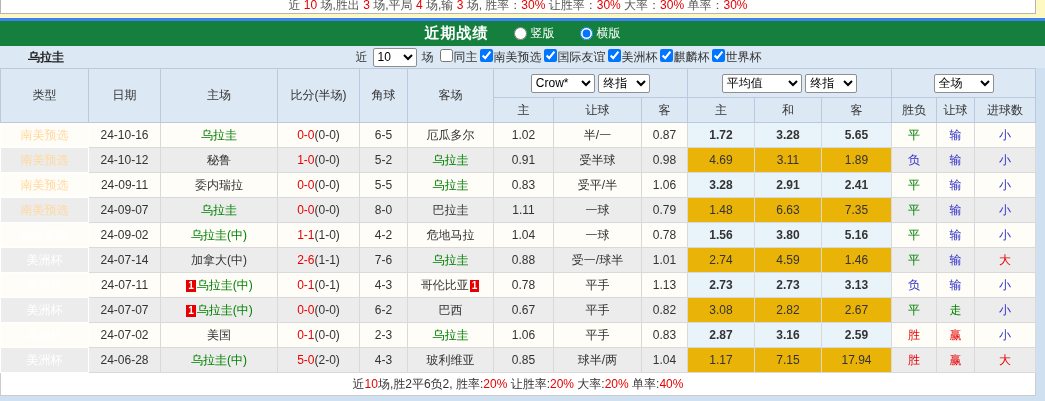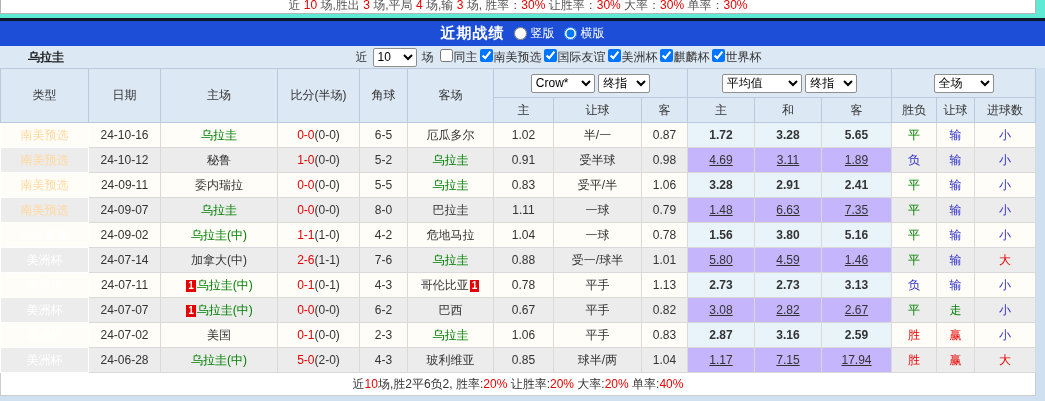--- a/index.html
+++ b/index.html
@@ -8,30 +8,30 @@
     background:#cfe1f0;
     font-family:"Liberation Sans","DejaVu Sans",sans-serif;
     font-size:12px;color:#333;
   }
   .red{color:#e60000;}
   .green{color:#008000;}
   .c-green{color:#008000;}
   .c-blue{color:#2d2dc8;}
   .c-red{color:#e60000;}
 
-  .top-section{background:#5eead4;height:18px;}
+  .top-section{background:#fef9c3;height:18px;}
   .top-box{
     width:1034px;height:13px;border:1px solid #b4b4b4;border-top:none;
     overflow:hidden;text-align:center;background:#fff;
   }
   .top-box .inner{margin-top:-3px;white-space:nowrap;color:#555;}
 
   .title-bar{
-    height:25px;background:#1d4ed8;border-top:3px solid #0f172a;
-    display:flex;align-items:center;justify-content:center;gap:8px;color:#fff;
+    height:25px;background:#15803d;border-top:3px solid #3b82f6;
+    display:flex;align-items:center;justify-content:center;gap:24px;color:#fff;
   }
   .title-bar .title{font-weight:bold;font-size:15px;letter-spacing:1px;}
   .title-bar label{display:inline-flex;align-items:center;gap:3px;font-size:12px;cursor:default;}
   input[type=radio],input[type=checkbox]{margin:0 1px;vertical-align:middle;width:13px;height:13px;}
 
   .control-row{
     height:22px;background:#dce8f4;position:relative;
     display:flex;align-items:center;justify-content:center;
   }
   .control-row .team{position:absolute;left:28px;font-weight:bold;color:#222;}
@@ -53,21 +53,21 @@
   }
   th,td{
     border:1px solid #d9d9d9;padding:0;text-align:center;font-weight:normal;
     overflow:hidden;white-space:nowrap;height:24px;
   }
   thead th{background:#dce8f4;border-color:#bac9dd;color:#333;}
   thead .sel-cell{padding:2px 0;}
   tbody tr.odd td{background:#fffdf8;}
   tbody tr.even td{background:#ececec;}
   tbody tr.odd td.avg{background:#e9f3fa;font-weight:bold;}
-  tbody tr.even td.avg{background:#c4b5fd;text-decoration:underline;}
+  tbody tr.even td.avg{background:#eab308;}
   tbody td.type{border-color:#fff;}
   .badge-orange{background:#f2641c;color:#ffd9a0;}
   .badge-blue{background:#4e6ed3;color:#ffffff;}
   .badge-maroon{background:#a81155;color:#ffffff;}
   .rc{
     display:inline-block;background:#e60000;color:#fff;font-size:10px;
     line-height:12px;padding:0 2px;margin:0 1px;font-weight:bold;
   }
   .footer-bar{
     width:1034px;height:22px;background:#fff;border:1px solid #ccc;border-top:none;
@@ -274,21 +274,21 @@
       <tr class="even">
         <td class="type badge-maroon">美洲杯</td>
         <td>24-07-14</td>
         <td><span>加拿大(中)</span></td>
         <td><span class="red">2-6</span>(1-1)</td>
         <td>7-6</td>
         <td><span class="green">乌拉圭</span></td>
         <td>0.88</td>
         <td>受一/球半</td>
         <td>1.01</td>
-        <td class="avg">5.80</td>
+        <td class="avg">2.74</td>
         <td class="avg">4.59</td>
         <td class="avg">1.46</td>
         <td class="c-green">平</td>
         <td class="c-blue">输</td>
         <td class="c-red">大</td>
       </tr>
       <tr class="odd">
         <td class="type badge-maroon">美洲杯</td>
         <td>24-07-11</td>
         <td><span class="rc">1</span><span class="green">乌拉圭(中)</span></td>

